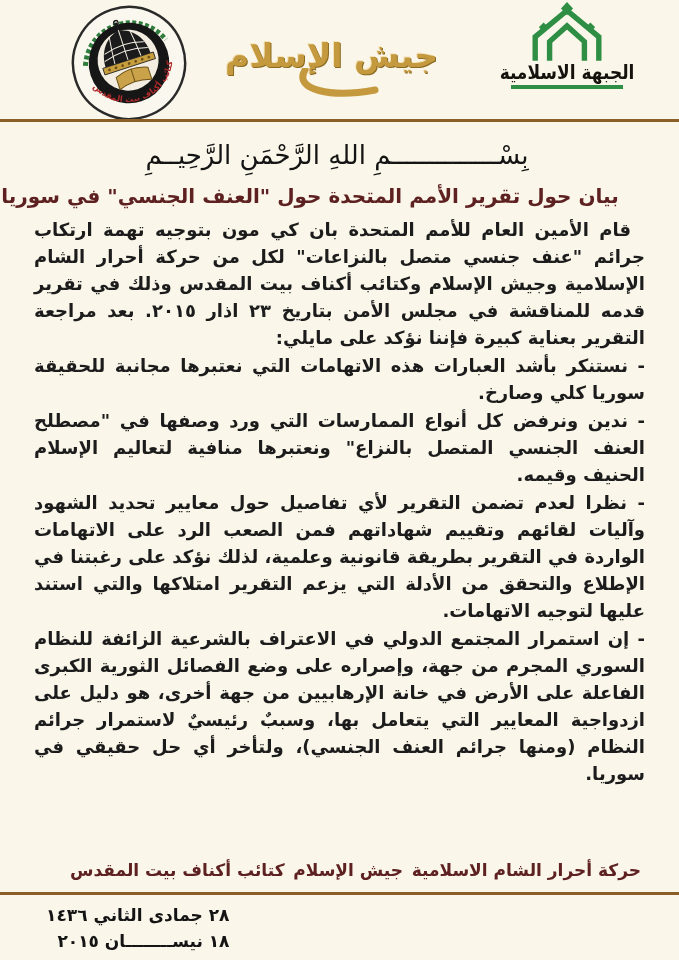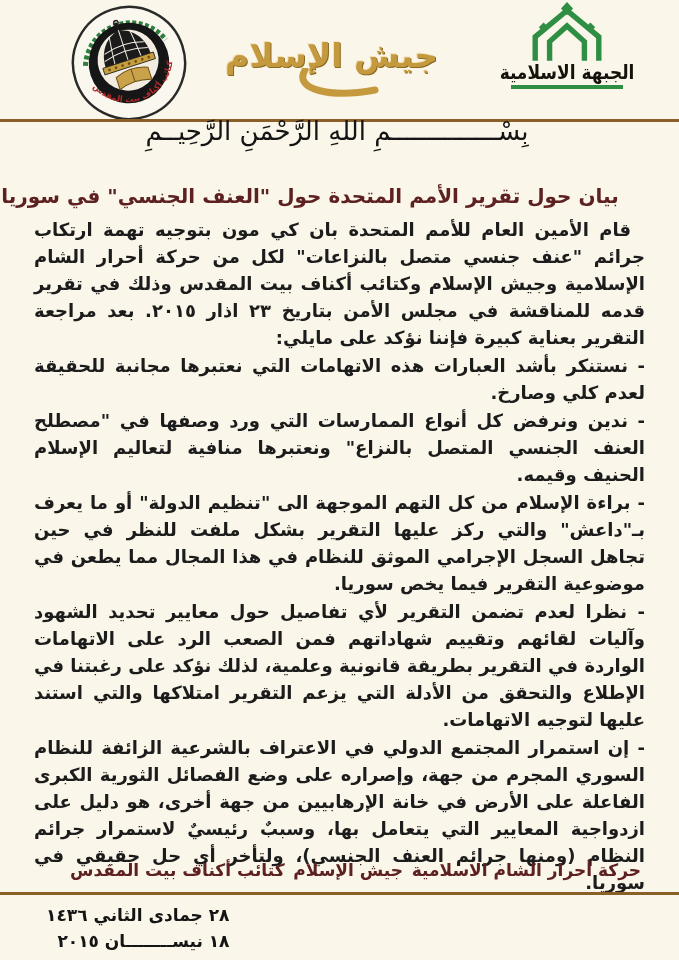--- a/index.html
+++ b/index.html
@@ -28,21 +28,21 @@
     transform:scaleY(1.15);letter-spacing:-1px;
   }
   .ahrar-bar{width:112px;height:4px;background:#2e8f44;margin:3px auto 3px auto;}
   .ahrar-label{font-size:18px;font-weight:bold;color:#1c2a20;line-height:20px;}
   
   .rule{position:absolute;left:0;width:679px;height:3px;background:#8a5f28;}
   .rule-top{top:119px;}
   .rule-bottom{top:892px;}
   
   .basmala{
-    position:absolute;top:116px;left:0;width:674px;
+    position:absolute;top:140px;left:0;width:674px;
     text-align:center;font-size:26px;color:#141414;
     font-family:"DejaVu Sans","Liberation Sans",sans-serif;
   }
   .title{
     position:absolute;top:184px;left:0;width:620px;
     text-align:center;font-size:20px;font-weight:bold;color:#5e2121;
   }
   
   .body-text{
     position:absolute;top:216px;right:34px;left:34px;
@@ -135,23 +135,22 @@
   </div>
 
   <div class="rule rule-top"></div>
 
   <div class="basmala">بِسْــــــــــــــمِ اللهِ الرَّحْمَنِ الرَّحِيــمِ</div>
 
   <div class="title">بيان حول تقرير الأمم المتحدة حول "العنف الجنسي" في سوريا</div>
 
   <div class="body-text">
     <p class="intro">قام الأمين العام للأمم المتحدة بان كي مون بتوجيه تهمة ارتكاب جرائم "عنف جنسي متصل بالنزاعات" لكل من حركة أحرار الشام الإسلامية وجيش الإسلام وكتائب أكناف بيت المقدس وذلك في تقرير قدمه للمناقشة في مجلس الأمن بتاريخ ٢٣ اذار ٢٠١٥. بعد مراجعة التقرير بعناية كبيرة فإننا نؤكد على مايلي:</p>
-    <p>- نستنكر بأشد العبارات هذه الاتهامات التي نعتبرها مجانبة للحقيقة لعدم كلي وصارخ.</p>
+    <p>- نستنكر بأشد العبارات هذه الاتهامات التي نعتبرها مجانبة للحقيقة سوريا كلي وصارخ.</p>
     <p>- ندين ونرفض كل أنواع الممارسات التي ورد وصفها في "مصطلح العنف الجنسي المتصل بالنزاع" ونعتبرها منافية لتعاليم الإسلام الحنيف وقيمه.</p>
-    <p>- براءة الإسلام من كل التهم الموجهة الى "تنظيم الدولة" أو ما يعرف بـ"داعش" والتي ركز عليها التقرير بشكل ملفت للنظر في حين تجاهل السجل الإجرامي الموثق للنظام في هذا المجال مما يطعن في موضوعية التقرير فيما يخص سوريا.</p>
     <p>- نظرا لعدم تضمن التقرير لأي تفاصيل حول معايير تحديد الشهود وآليات لقائهم وتقييم شهاداتهم فمن الصعب الرد على الاتهامات الواردة في التقرير بطريقة قانونية وعلمية، لذلك نؤكد على رغبتنا في الإطلاع والتحقق من الأدلة التي يزعم التقرير امتلاكها والتي استند عليها لتوجيه الاتهامات.</p>
     <p>- إن استمرار المجتمع الدولي في الاعتراف بالشرعية الزائفة للنظام السوري المجرم من جهة، وإصراره على وضع الفصائل الثورية الكبرى الفاعلة على الأرض في خانة الإرهابيين من جهة أخرى، هو دليل على ازدواجية المعايير التي يتعامل بها، وسببٌ رئيسيٌ لاستمرار جرائم النظام (ومنها جرائم العنف الجنسي)، ولتأخر أي حل حقيقي في سوريا.</p>
   </div>
 
   <div class="signatures">
     <span>حركة أحرار الشام الاسلامية</span>
     <span>جيش الإسلام</span>
     <span>كتائب أكناف بيت المقدس</span>
   </div>
 

